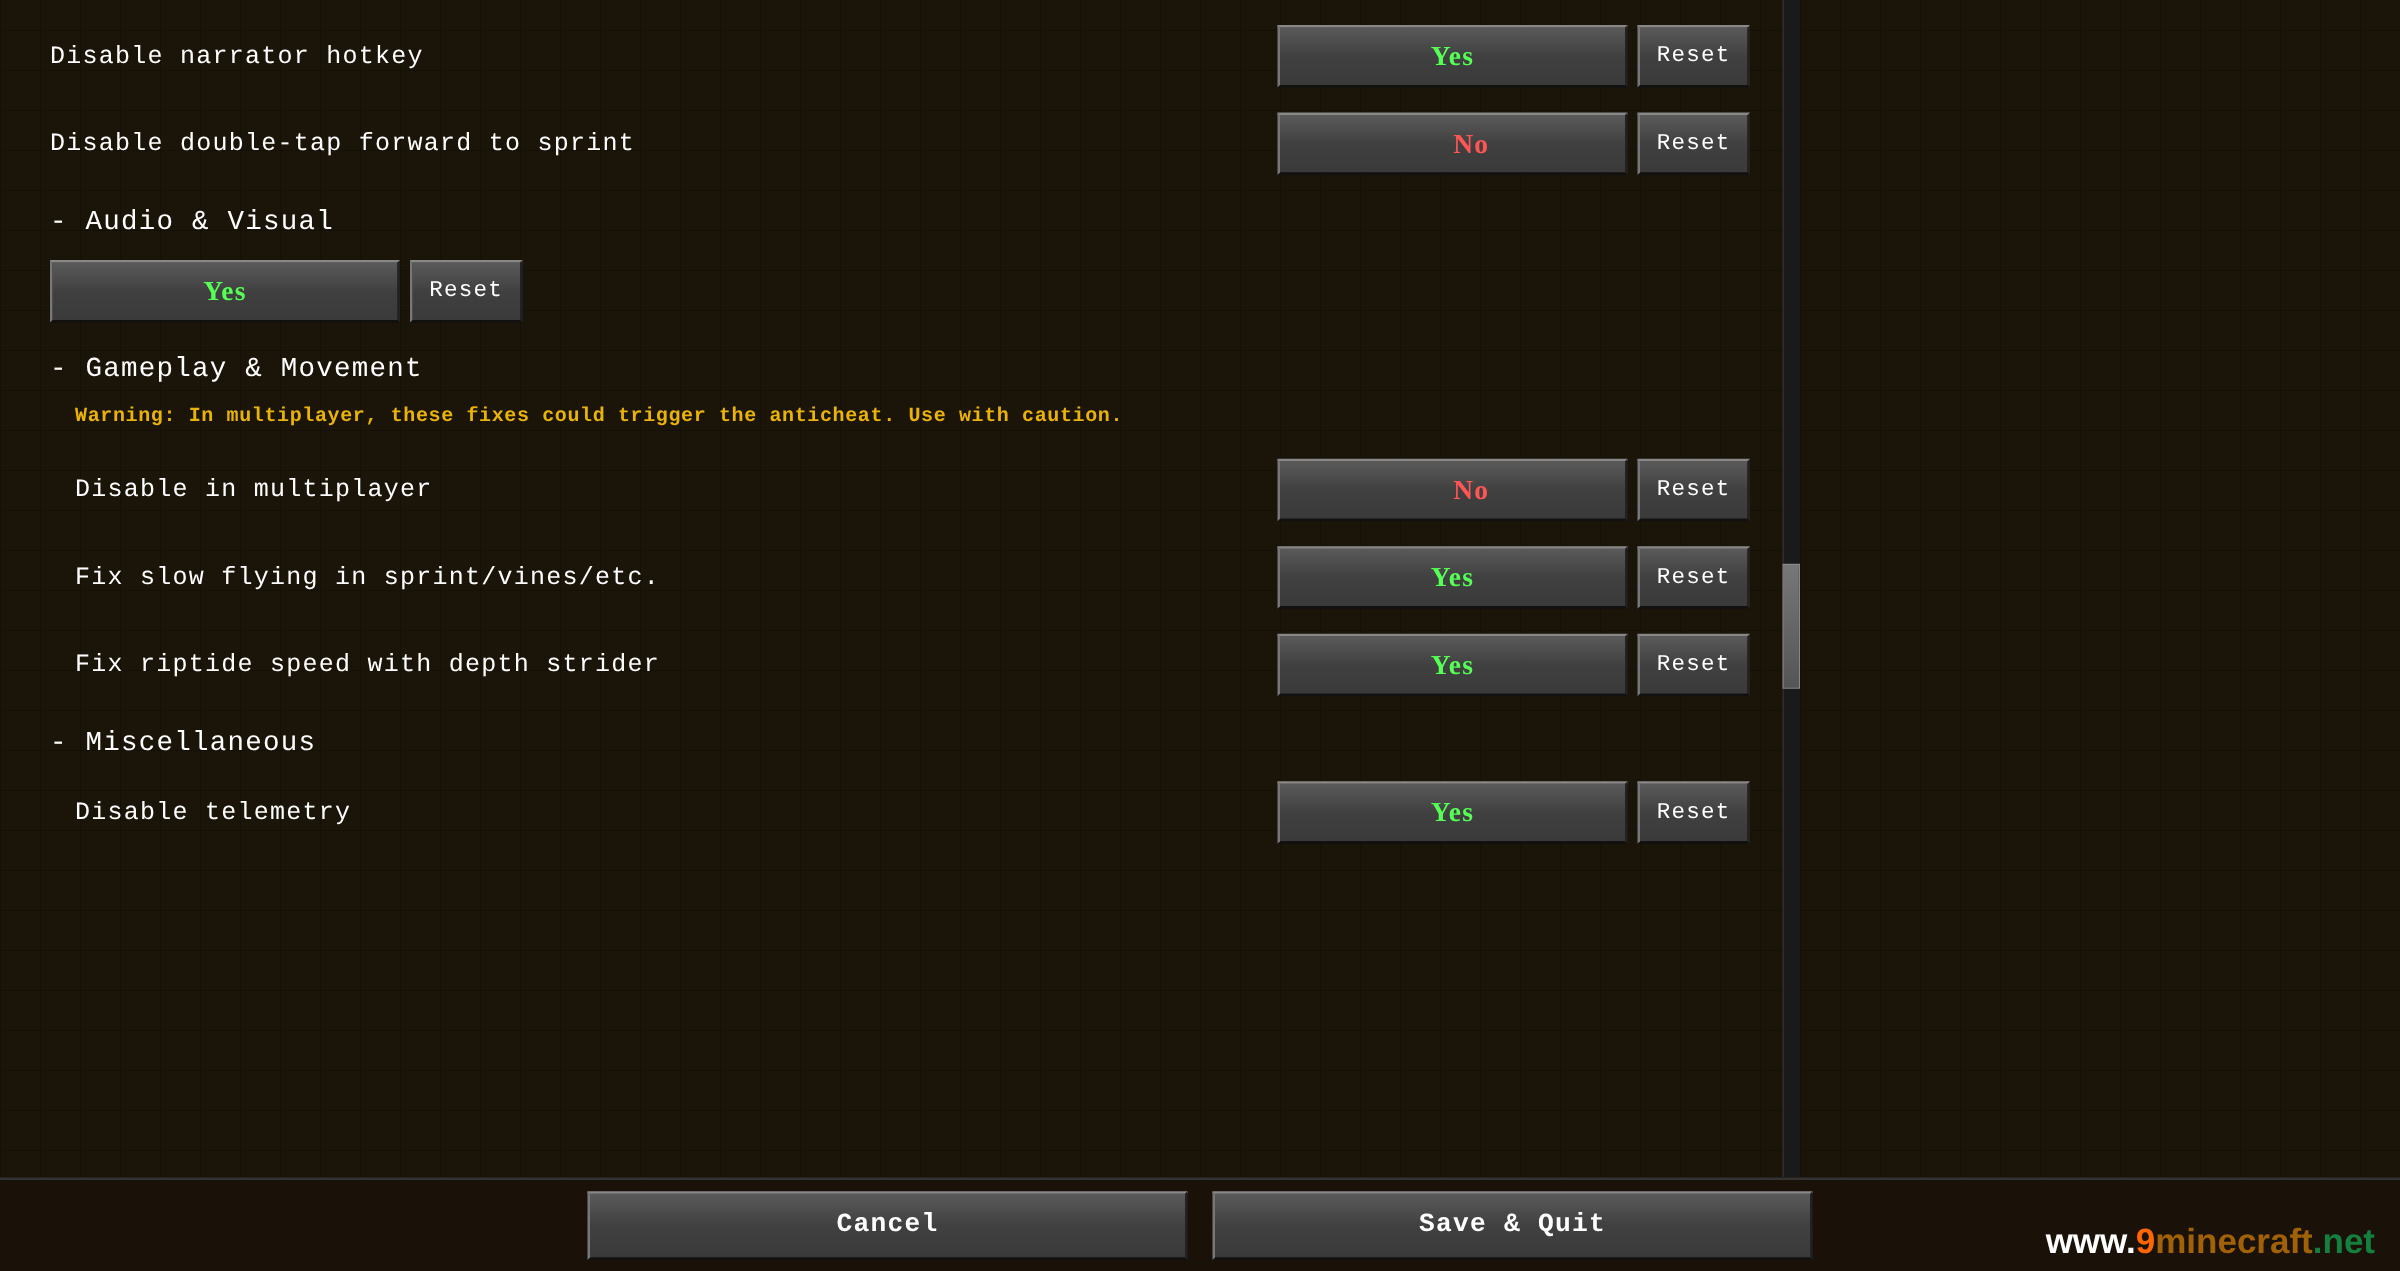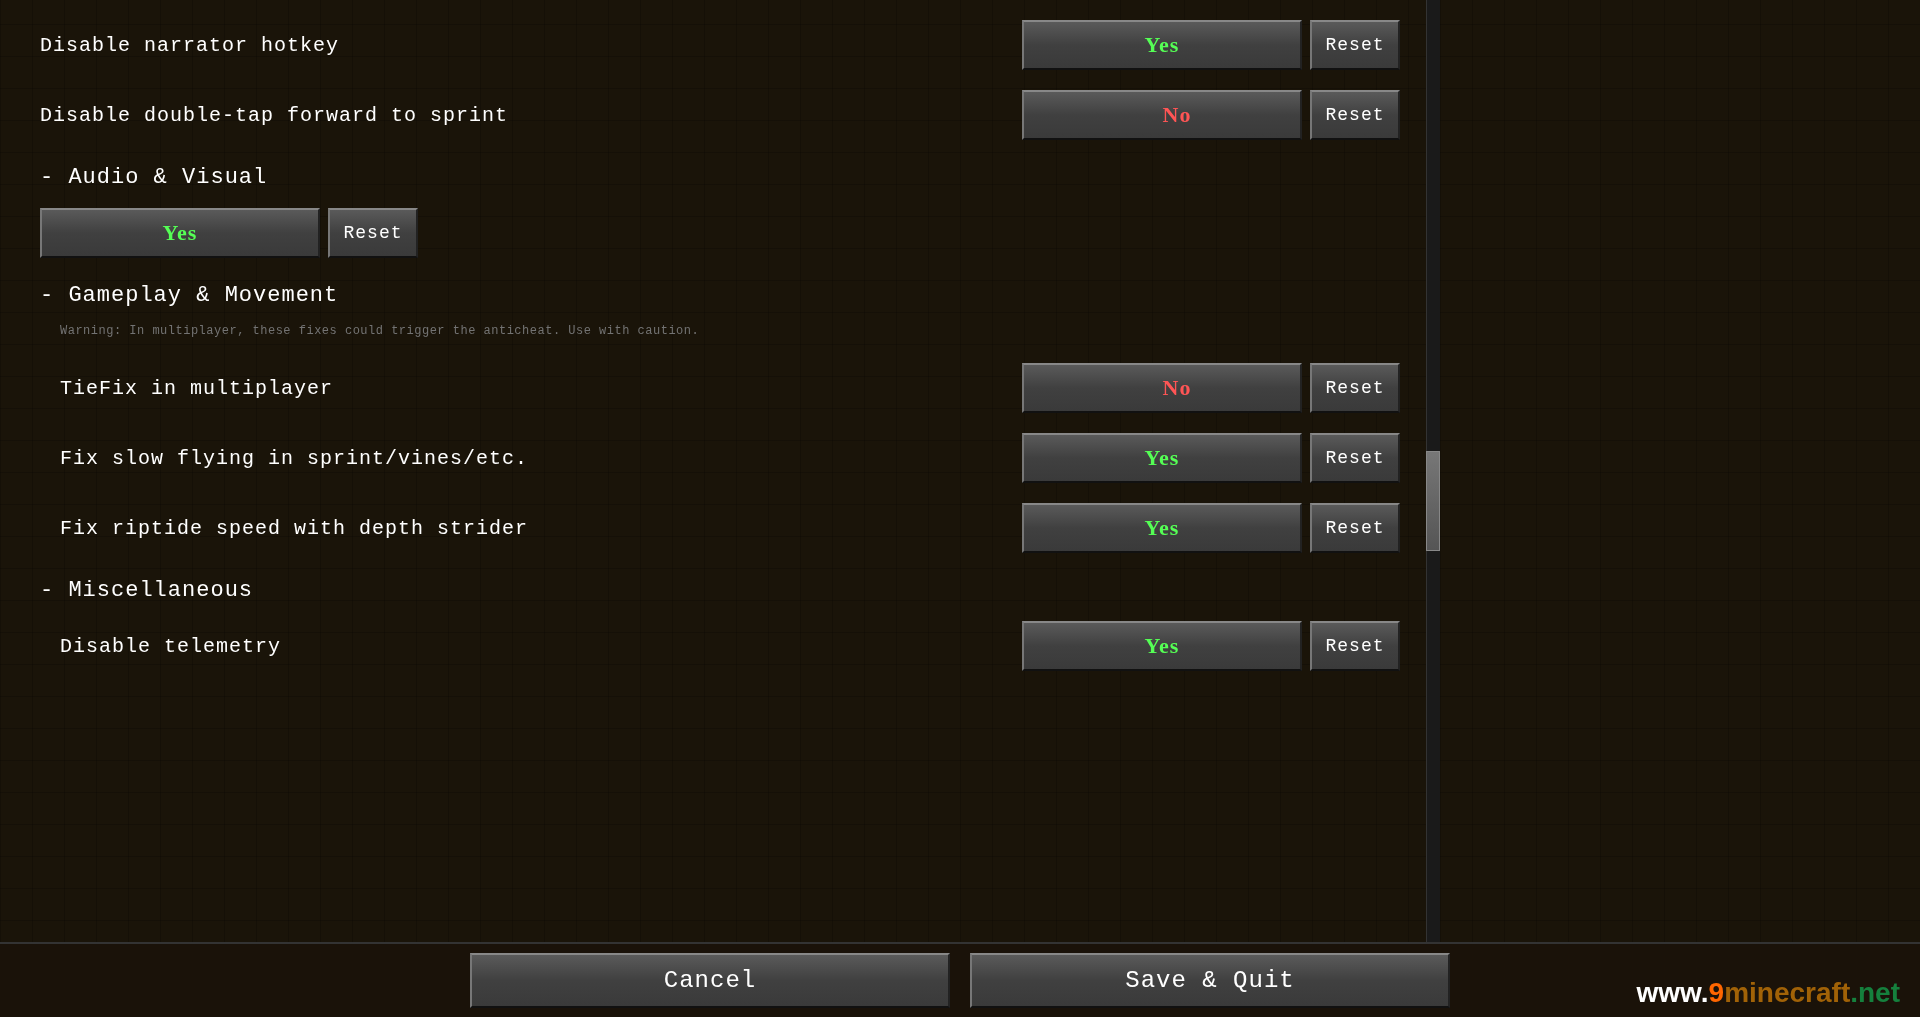--- a/index.html
+++ b/index.html
@@ -161,26 +161,26 @@
 
     .section-header {
       font-size: 22px;
       color: #ffffff;
       font-family: 'Courier New', monospace;
       padding: 15px 20px 8px 20px;
       letter-spacing: 1px;
     }
 
     .warning-text {
-      font-size: 12px;
-      color: #737373;
+      font-size: 16px;
+      color: #eab308;
       font-family: 'Courier New', monospace;
       padding: 8px 40px 15px 40px;
       letter-spacing: 0.5px;
-      font-weight: normal;
+      font-weight: bold;
     }
 
     .bottom-bar {
       width: 100%;
       height: 75px;
       display: flex;
       align-items: center;
       background: #1a1209;
       border-top: 2px solid #333;
       position: relative;
@@ -200,24 +200,25 @@
       border: 2px solid #222;
       border-top-color: #888;
       border-left-color: #777;
       border-right-color: #222;
       border-bottom-color: #111;
       display: flex;
       align-items: center;
       justify-content: center;
       cursor: pointer;
       font-family: 'Courier New', monospace;
-      font-size: 24px;
+      font-size: 21px;
       color: #ffffff;
       letter-spacing: 1px;
       margin: 0 10px;
+      font-weight: bold;
     }
 
     .watermark {
       position: absolute;
       right: 20px;
       bottom: 8px;
       font-size: 28px;
       font-weight: bold;
       font-family: Arial, sans-serif;
     }
@@ -317,21 +318,21 @@
 
     <div class="section-header">
       <span>- </span><span>Gameplay &amp; Movement</span>
     </div>
 
     <div class="warning-text">
       Warning: In multiplayer, these fixes could trigger the anticheat. Use with caution.
     </div>
 
     <div class="setting-row">
-      <span class="setting-label" style="padding-left:20px;">TieFix in multiplayer</span>
+      <span class="setting-label" style="padding-left:20px;">Disable in multiplayer</span>
       <div class="setting-controls">
         <button class="value-button">
           <span class="value-no">No</span>
         </button>
         <button class="reset-button">
           <span>Reset</span>
         </button>
       </div>
     </div>
 

